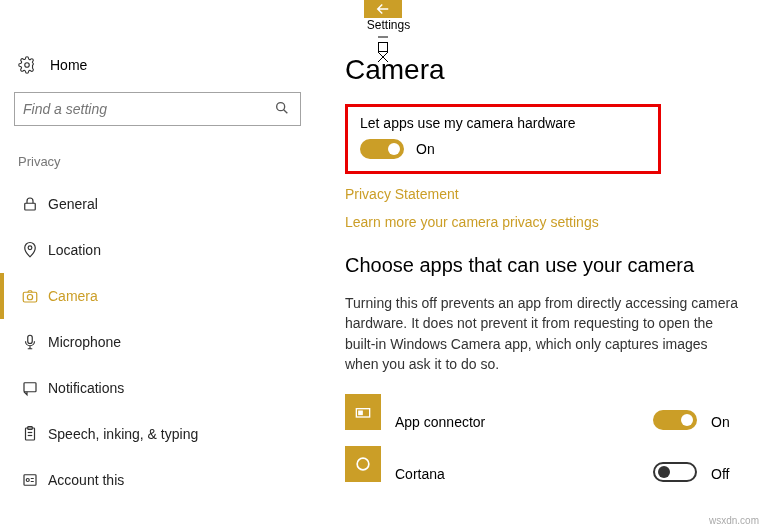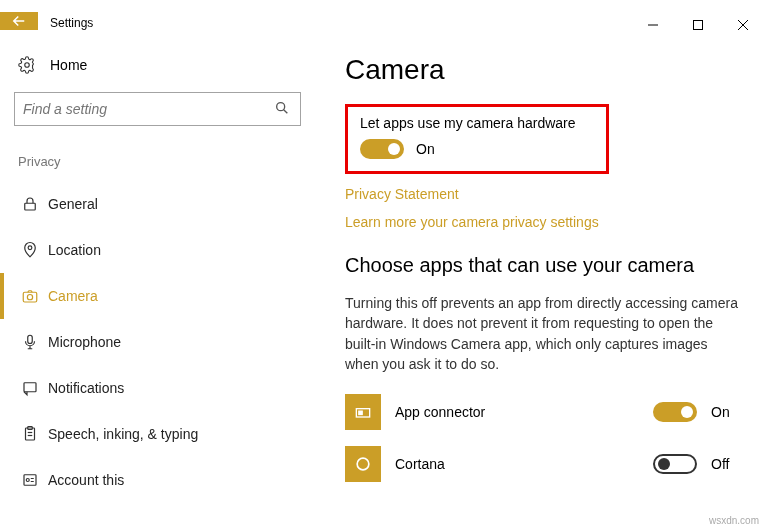--- a/index.html
+++ b/index.html
@@ -1,17 +1,17 @@
 <!DOCTYPE html>
 <html><head>
   <meta charset="utf-8">
   <style>
     * { margin: 0; padding: 0; box-sizing: border-box; font-family: 'Segoe UI', -apple-system, sans-serif; }
     body { width: 765px; height: 530px; background: #fff; overflow: hidden; position: relative; }
-    .titlebar { height: 30px; display: flex; align-items: flex-end; border-bottom: none; }
+    .titlebar { height: 30px; display: flex; align-items: center; border-bottom: none; flex-direction: column; }
     .back-btn { width: 38px; background: #cb9e27; display: flex; align-items: center; justify-content: center; color: #fff; cursor: pointer; }
     .back-btn svg { width: 18px; height: 18px; }
     .title { flex: 0 0 auto; display: flex; align-items: center; padding-left: 12px; font-size: 12px; color: #000; }
     .spacer { flex: 1; }
     .win-btn { width: 45px; display: flex; align-items: center; justify-content: center; cursor: pointer; }
     .win-btn svg { width: 10px; height: 10px; }
     .content { display: flex; height: calc(100% - 30px); }
     .sidebar { width: 315px; padding: 18px 14px 0 14px; }
     .home-row { display: flex; align-items: center; gap: 14px; padding: 8px 4px 18px 4px; cursor: pointer; }
     .home-row .icon { width: 18px; height: 18px; display: flex; align-items: center; justify-content: center; }
@@ -21,34 +21,34 @@
     .search .mag { width: 18px; height: 18px; color: #555; }
     .section-label { font-size: 13px; color: #777; margin-bottom: 12px; padding-left: 4px; }
     .nav-item { display: flex; align-items: center; gap: 8px; height: 46px; padding-left: 6px; cursor: pointer; position: relative; }
     .nav-item .icon { width: 20px; height: 20px; display: flex; align-items: center; justify-content: center; color: #333; }
     .nav-item.active .icon { color: #cb9e27; }
     .nav-item .label { font-size: 14px; color: #222; }
     .nav-item.active .label { color: #cb9e27; }
     .nav-item.active::before { content: ""; position: absolute; left: -14px; top: 0; bottom: 0; width: 4px; background: #cb9e27; }
     .main { flex: 1; padding: 24px 26px 0 30px; overflow: hidden; }
     .page-title { font-size: 28px; font-weight: 300; color: #000; margin-bottom: 18px; }
-    .red-box { border: 3px solid #e90000; padding: 8px 12px 12px 12px; margin-bottom: 12px; width: 264px; }
+    .red-box { border: 3px solid #e90000; padding: 8px 12px 12px 12px; margin-bottom: 12px; width: 316px; }
     .red-box .caption { font-size: 14px; color: #000; margin-bottom: 8px; }
     .toggle-row { display: flex; align-items: center; gap: 12px; }
     .toggle { width: 44px; height: 20px; border-radius: 10px; position: relative; cursor: pointer; }
     .toggle.on { background: #cb9e27; }
     .toggle.off { background: #fff; border: 2px solid #333; }
     .toggle .knob { position: absolute; width: 12px; height: 12px; border-radius: 50%; top: 50%; transform: translateY(-50%); }
     .toggle.on .knob { background: #fff; right: 4px; }
     .toggle.off .knob { background: #333; left: 3px; }
     .toggle-state { font-size: 14px; }
     .link { color: #cb9e27; font-size: 14px; cursor: pointer; display: block; margin-bottom: 12px; }
     .subhead { font-size: 20px; font-weight: 400; color: #000; margin: 24px 0 16px 0; }
     .desc { font-size: 14px; color: #333; line-height: 1.45; margin-bottom: 20px; }
-    .app-row { display: flex; align-items: center; gap: 14px; margin-bottom: 16px; }
+    .app-row { display: flex; align-items: flex-end; gap: 14px; margin-bottom: 16px; }
     .app-icon { width: 36px; height: 36px; background: #cb9e27; display: flex; align-items: center; justify-content: center; }
     .app-name { flex: 1; font-size: 14px; color: #000; }
     .app-toggle-state { font-size: 14px; min-width: 28px; }
     .watermark { position: absolute; bottom: 4px; right: 6px; font-size: 10px; color: #aaa; }
     .sidebar-clip { height: 100%; overflow: hidden; }
   </style>
 </head>
 <body>
 
 <div class="titlebar">

